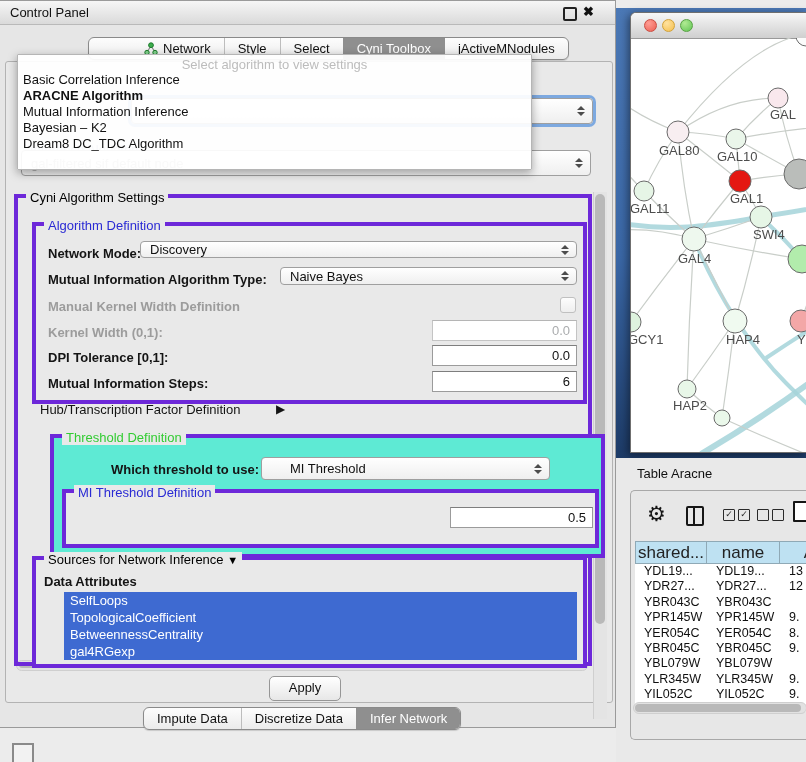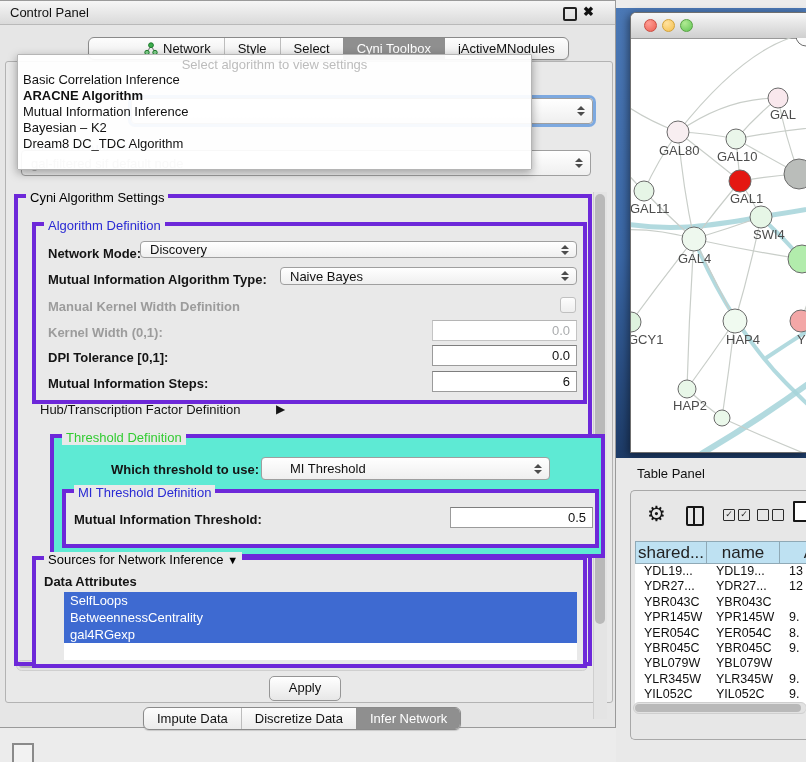--- a/index.html
+++ b/index.html
@@ -192,31 +192,31 @@
         <span class="lbl abs" style="left:57px;top:24px;">Which threshold to use:</span>
         <div class="combo abs" style="left:207px;top:19px;width:289px;height:23px;padding-left:28px;">
           <span>MI Threshold</span>
           <span class="spin">
               <span class="up"></span>
               <span class="dn"></span>
             </span>
         </div>
         <div class="groupbox abs" style="left:8px;top:51px;width:529px;height:51px;background:#e9e9e9;">
           <span class="legend blue">MI Threshold Definition</span>
-          <span class="lbl abs" style="left:8px;top:19px;">Mutual Information Threshold:</span>
           <div class="field abs" style="left:384px;top:14px;width:143px;height:21px;">0.5</div>
         </div>
       </div>
 
       <div class="groupbox abs" style="left:14px;top:358px;width:547px;height:104px;background:#e9e9e9;">
         <span class="legend"><span>Sources for Network Inference</span> <span style="font-size:11px;">▼</span></span>
         <span class="lbl abs" style="left:8px;top:14px;">Data Attributes</span>
         <div id="attr-list" class="abs" style="left:28px;top:32px;width:513px;height:68px;background:#fff;">
 
         <div class="attr-item" style="width: 508px;">SelfLoops</div>
+            <div class="attr-item" style="width: 508px;">TopologicalCoefficient</div>
             <div class="attr-item" style="width: 508px;">BetweennessCentrality</div>
             <div class="attr-item" style="width: 508px;">gal4RGexp</div>
           </div>
       </div>
     </div>
 
     <div id="apply-btn" class="abs" style="left:263px;top:614px;">Apply</div>
   </div>
 
   <div id="cp-bottom-tabs" class="abs tabgroup">
@@ -300,21 +300,21 @@
       <text x="122" y="201" font-size="13" font-family="Liberation Sans, sans-serif" fill="#4d4d4d">SWI4</text>
       <text x="47" y="225" font-size="13" font-family="Liberation Sans, sans-serif" fill="#4d4d4d">GAL4</text>
       <text x="-3" y="306" font-size="13" font-family="Liberation Sans, sans-serif" fill="#4d4d4d">GCY1</text>
       <text x="95" y="306" font-size="13" font-family="Liberation Sans, sans-serif" fill="#4d4d4d">HAP4</text>
       <text x="166" y="306" font-size="13" font-family="Liberation Sans, sans-serif" fill="#4d4d4d">Y</text>
       <text x="42" y="372" font-size="13" font-family="Liberation Sans, sans-serif" fill="#4d4d4d">HAP2</text>
     </svg>
 </div>
 
 <div id="tp-section" class="abs">
-  <span id="tp-title" class="abs">Table Panel</span>
+  <span id="tp-title" class="abs">Table Aracne</span>
   <div id="tp-panel" class="abs">
     <span id="gear-icon" class="abs tool-icon">⚙</span>
     <span id="cols-icon" class="abs"></span>
     <span id="checks-icon" class="abs">
         <span class="cb-ico">✓</span>
         <span class="cb-ico">✓</span>
       </span>
     <span id="boxes-icon" class="abs">
         <span class="cb-ico"></span>
         <span class="cb-ico"></span>

